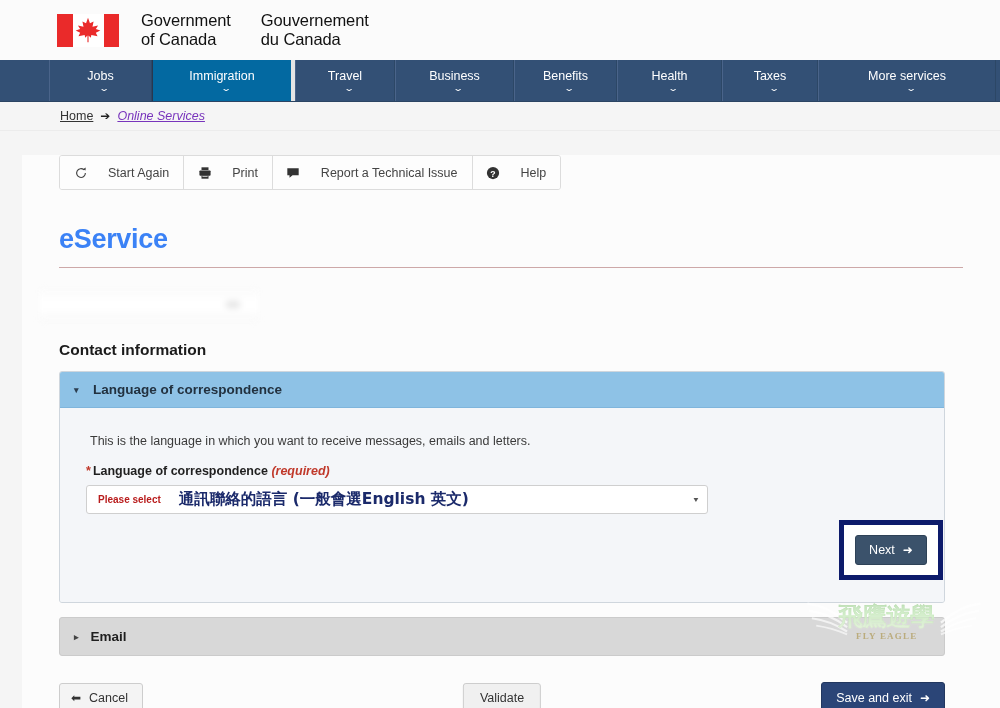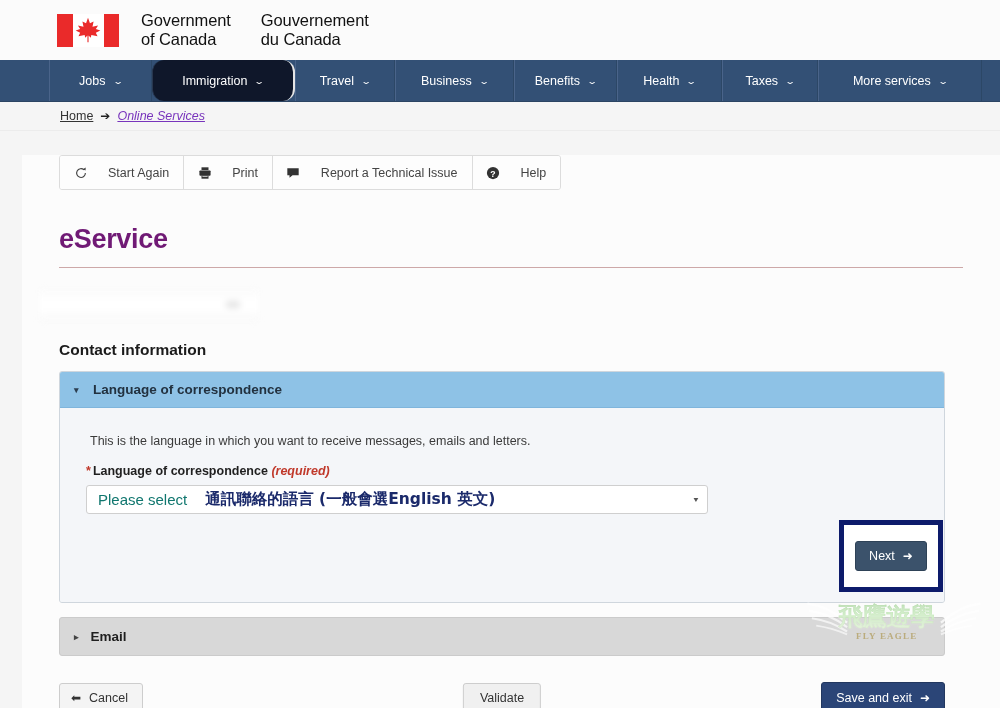--- a/index.html
+++ b/index.html
@@ -75,43 +75,43 @@
     align-items: center;
     justify-content: center;
     color: #fff;
     font-size: 12.5px;
     padding: 0 20px;
     border-left: 1px solid #4a648a;
     border-right: 1px solid #2c4766;
     cursor: pointer;
     white-space: nowrap;
     position: relative;
+    flex-direction: column;
   }
   .navitem:first-child { border-left: 1px solid #4a648a; }
   .navitem.active {
-    background: #0f172a;
+    background: #0369a1;
     border-left: 1px solid #28374f;
-    border-right: 2px solid #e5e5e5;
-    border-radius: 12px;
+    border-right: 4px solid #e5e5e5;
   }
   .navitem .caret {
     margin-left: 8px;
     font-size: 10px;
     line-height: 1;
     display: inline-block;
     transform: scaleX(1.35) scaleY(0.85);
   }
   .nav-pad-w-jobs    { width: 103px; }
   .nav-pad-w-imm     { width: 143px; }
   .nav-pad-w-travel  { width: 100px; }
   .nav-pad-w-bus     { width: 119px; }
   .nav-pad-w-ben     { width: 103px; }
   .nav-pad-w-health  { width: 105px; }
   .nav-pad-w-taxes   { width: 96px; }
-  .nav-pad-w-more    { width: 164px; }
+  .nav-pad-w-more    { width: 178px; }
 
   
   .breadcrumb-bar {
     background: #f5f5f5;
     height: 29px;
     display: flex;
     align-items: center;
     padding-left: 60px;
     font-size: 12.5px;
     border-bottom: 1px solid #ececec;
@@ -158,21 +158,21 @@
 
   
   .ptitle-wrap {
     margin: 34px 37px 0 37px;
     border-bottom: 1px solid #cda8a8;
     padding-bottom: 12px;
   }
   .ptitle {
     font-size: 27px;
     font-weight: bold;
-    color: #701a75;
+    color: #3b82f6;
     letter-spacing: -0.3px;
     margin: 0;
   }
 
   
   .redacted {
     margin: 21px 0 0 18px;
     width: 218px;
     height: 32px;
     background: linear-gradient(180deg,#fafafa 0%,#ffffff 35%,#ffffff 65%,#f8f8f8 100%);
@@ -248,22 +248,23 @@
     background: #fff;
     border: 1px solid #cfcfcf;
     border-radius: 3px;
     display: flex;
     align-items: center;
     padding: 0 9px 0 11px;
     cursor: pointer;
     position: relative;
   }
   .select-placeholder {
-    font-size: 15px;
-    color: #0f766e;
+    font-size: 10px;
+    color: #b91c1c;
+    font-weight: bold;
   }
   .select-annot {
     font-size: 15.5px;
     font-weight: bold;
     color: #1b2a6b;
     margin-left: 18px;
     font-family: "DejaVu Sans", "Liberation Sans", sans-serif;
     letter-spacing: 0px;
     white-space: nowrap;
   }
@@ -282,21 +283,21 @@
     padding: 16px 0 0 0;
     margin-right: 0px;
     position: relative;
     height: 88px;
   }
   .next-highlight {
     position: absolute;
     right: 1px;
     top: 6px;
     width: 104px;
-    height: 72px;
+    height: 60px;
     border: 5px solid #0d1b6b;
     background: #ffffff;
     display: flex;
     align-items: center;
     justify-content: center;
   }
   .btn-next {
     background: #3b526b;
     color: #fff;
     font-size: 12.5px;

